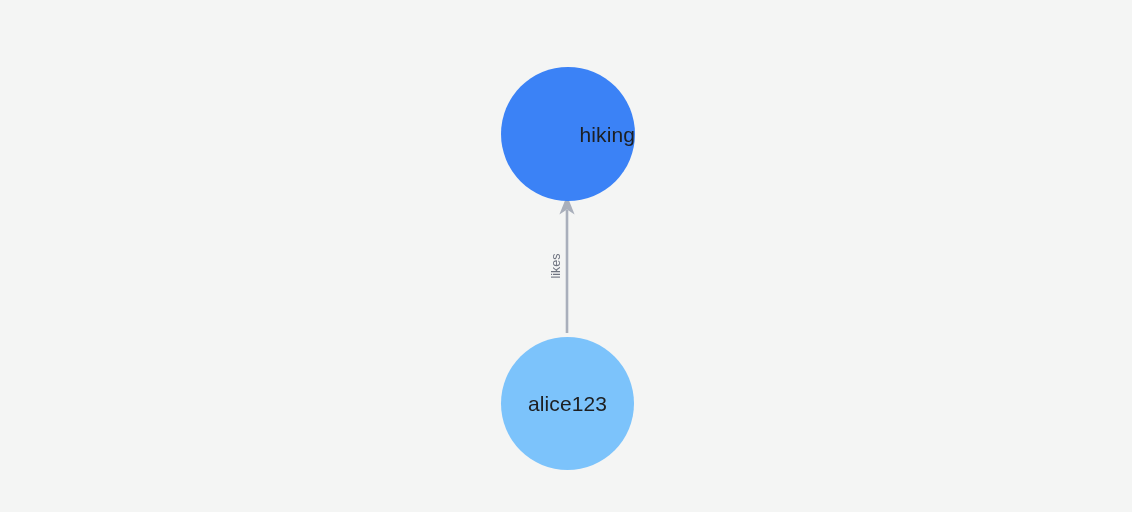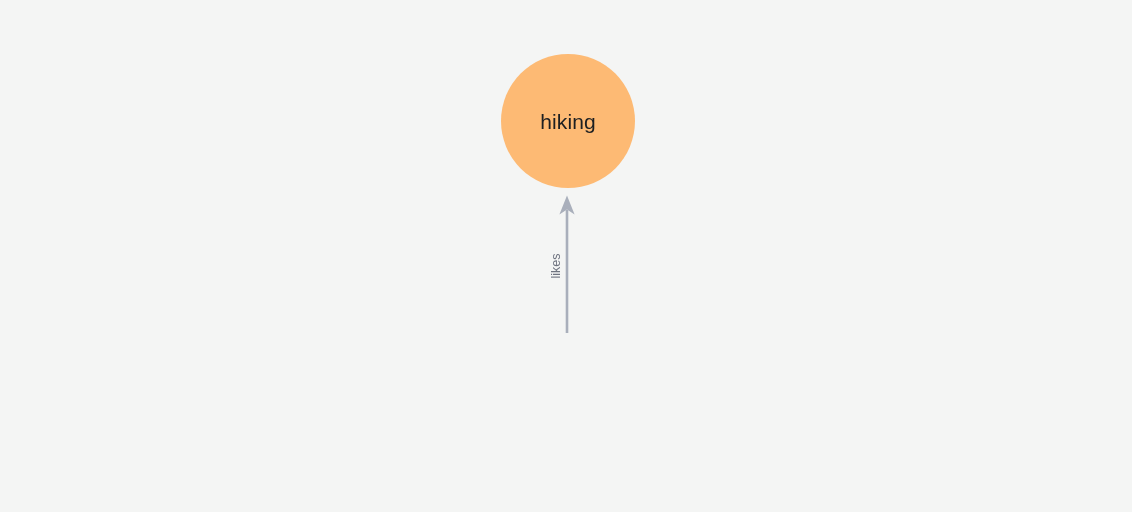--- a/index.html
+++ b/index.html
@@ -38,24 +38,25 @@
     font-family: "Liberation Sans", sans-serif;
     font-size: 21px;
     color: #1d1f21;
     line-height: 1;
     letter-spacing: 0.1px;
     white-space: nowrap;
     user-select: none;
   }
   #node-hiking {
     left: 501px;
-    top: 54px;
+    top: 67px;
     width: 134px;
     height: 134px;
-    background: #fdba74;
+    background: #3b82f6;
+    justify-content: flex-end;
   }
   #node-alice123 {
     left: 501px;
     top: 337px;
     width: 133px;
     height: 133px;
     background: #7cc3fb;
   }
   .edge-label {
     position: absolute;
@@ -82,14 +83,17 @@
       <path d="M 567 195.5 L 574.6 214.5 L 567 209.6 L 559.4 214.5 Z" fill="#a9afbb"></path>
     </g>
   </svg>
 
   <div class="edge-label">likes</div>
 
   <div class="node" id="node-hiking">
     <span class="node-label">hiking</span>
   </div>
 
+  <div class="node" id="node-alice123">
+    <span class="node-label">alice123</span>
+  </div>
 
 </div>
 
 </body></html>

